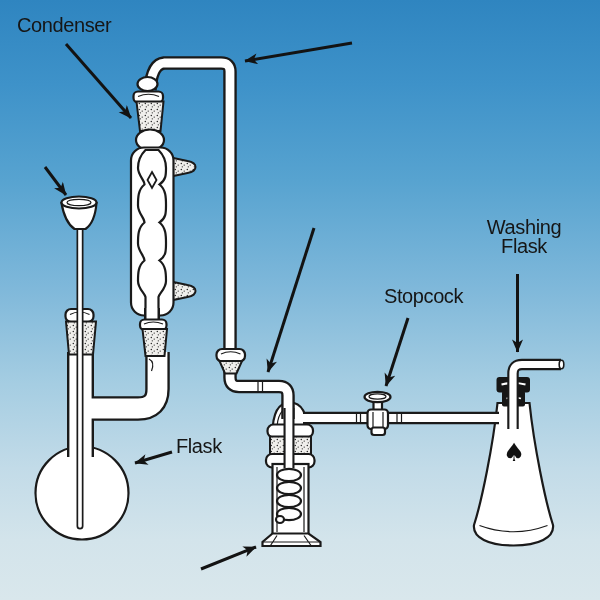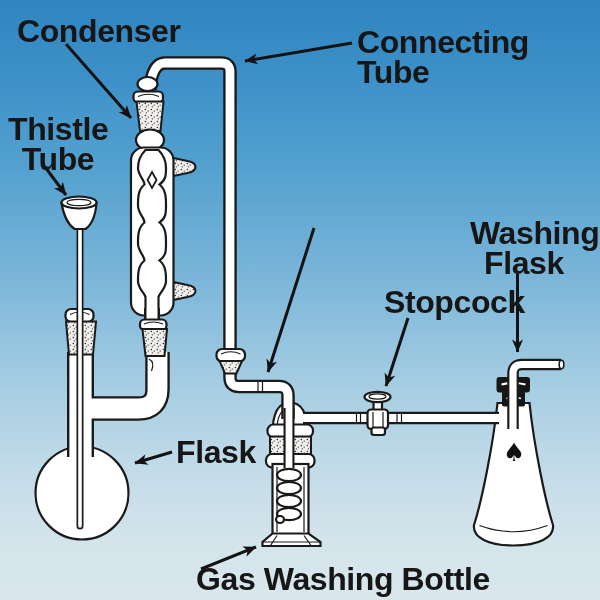--- a/index.html
+++ b/index.html
@@ -5,21 +5,21 @@
   html,body{margin:0;padding:0;}
   .stage{
     position:relative;width:600px;height:600px;overflow:hidden;
     background:linear-gradient(180deg,#2f85c0 0%,#3e92c9 14%,#57a3d0 30%,
                #7fb8da 48%,#a5cde2 64%,#c2dbe8 78%,#d3e4eb 90%,#d9e7ec 100%);
     font-family:"Liberation Sans",sans-serif;
   }
   .stage svg{position:absolute;left:0;top:0;}
   .label{
     position:absolute;
-    font-weight:700;font-size:32px;line-height:0.95;
+    font-weight:400;font-size:20px;line-height:0.95;
     letter-spacing:-0.4px;color:#161616;
     white-space:pre-line;
   }
   .center{text-align:center;}
   .glass{fill:#ffffff;stroke:#1a1a1a;stroke-width:2.2;}
   .cork{fill:url(#stip);stroke:#1a1a1a;stroke-width:2;}
   .tubeB{fill:none;stroke:#1a1a1a;}
   .tubeW{fill:none;stroke:#ffffff;}
   .thin{fill:none;stroke:#1a1a1a;stroke-width:1.2;}
   .arrow{stroke:#131313;stroke-width:3;fill:none;}
@@ -167,22 +167,18 @@
     <path class="arrow" marker-end="url(#ah)" d="M45,167 L66,195"></path>
     <path class="arrow" marker-end="url(#ah)" d="M314,228 L268,372"></path>
     <path class="arrow" marker-end="url(#ah)" d="M517.5,274 L517.5,352"></path>
     <path class="arrow" marker-end="url(#ah)" d="M408,318 L386,386"></path>
     <path class="arrow" marker-end="url(#ah)" d="M172,452 L135,463"></path>
     <path class="arrow" marker-end="url(#ah)" d="M201,569 L256,547"></path>
   </g>
 </svg>
 
 <div class="label" style="left:17px;top:16px;">Condenser</div>
-<div class="label" style="left:357px;top:27px;">Connecting Tube</div>
-<div class="label center" style="left:8px;top:114px;width:100px;">Thistle
-Tube</div>
 <div class="label center" style="left:470px;top:218px;width:108px;">Washing
 Flask</div>
 <div class="label" style="left:384px;top:287px;">Stopcock</div>
 <div class="label" style="left:176px;top:437px;">Flask</div>
-<div class="label" style="left:196px;top:564px;">Gas Washing Bottle</div>
 
 </div>
 
 </body></html>

